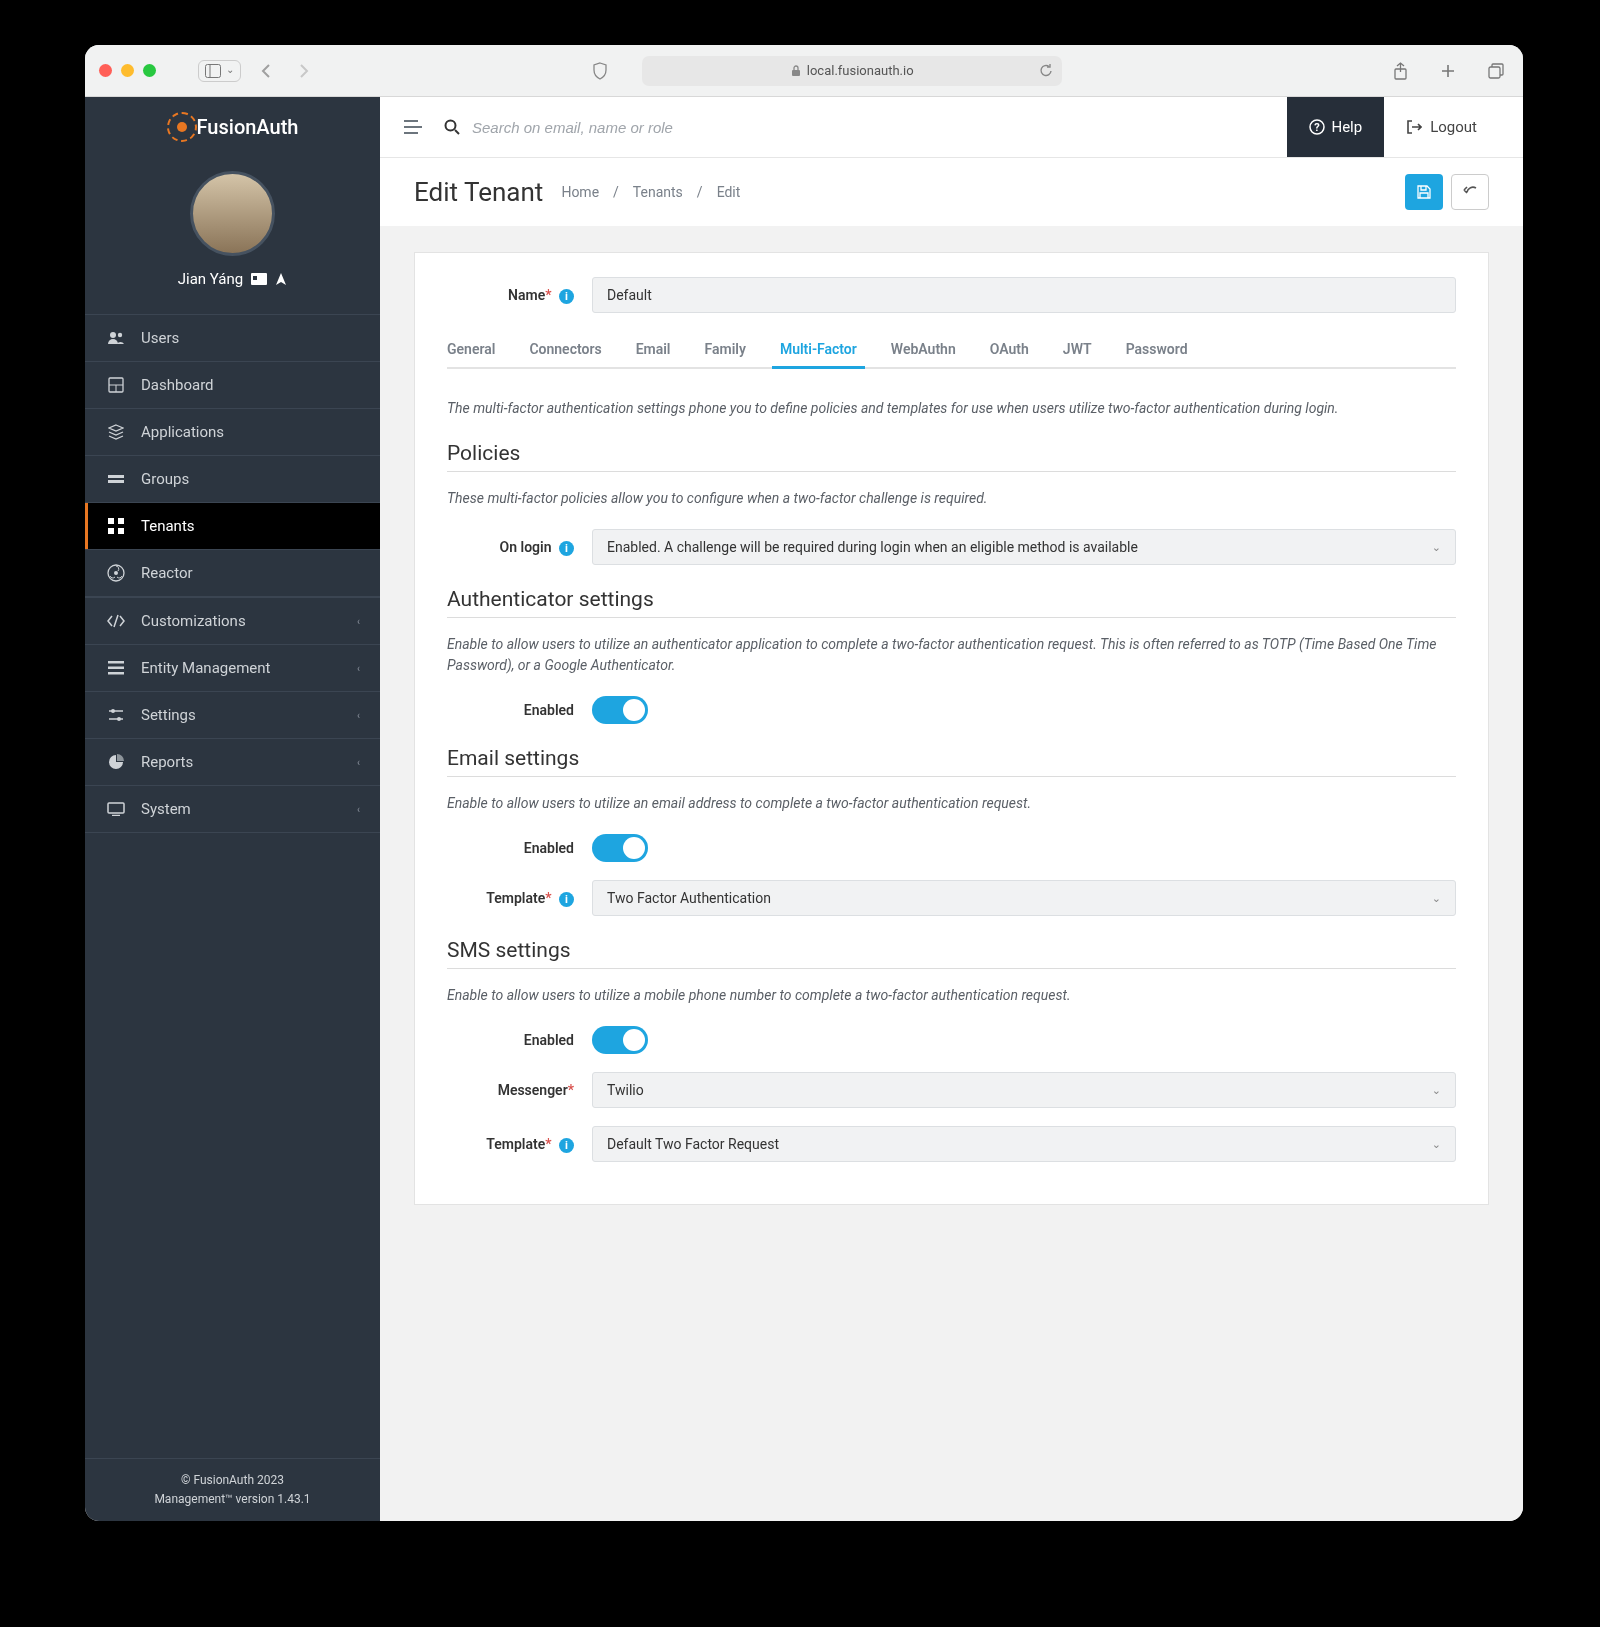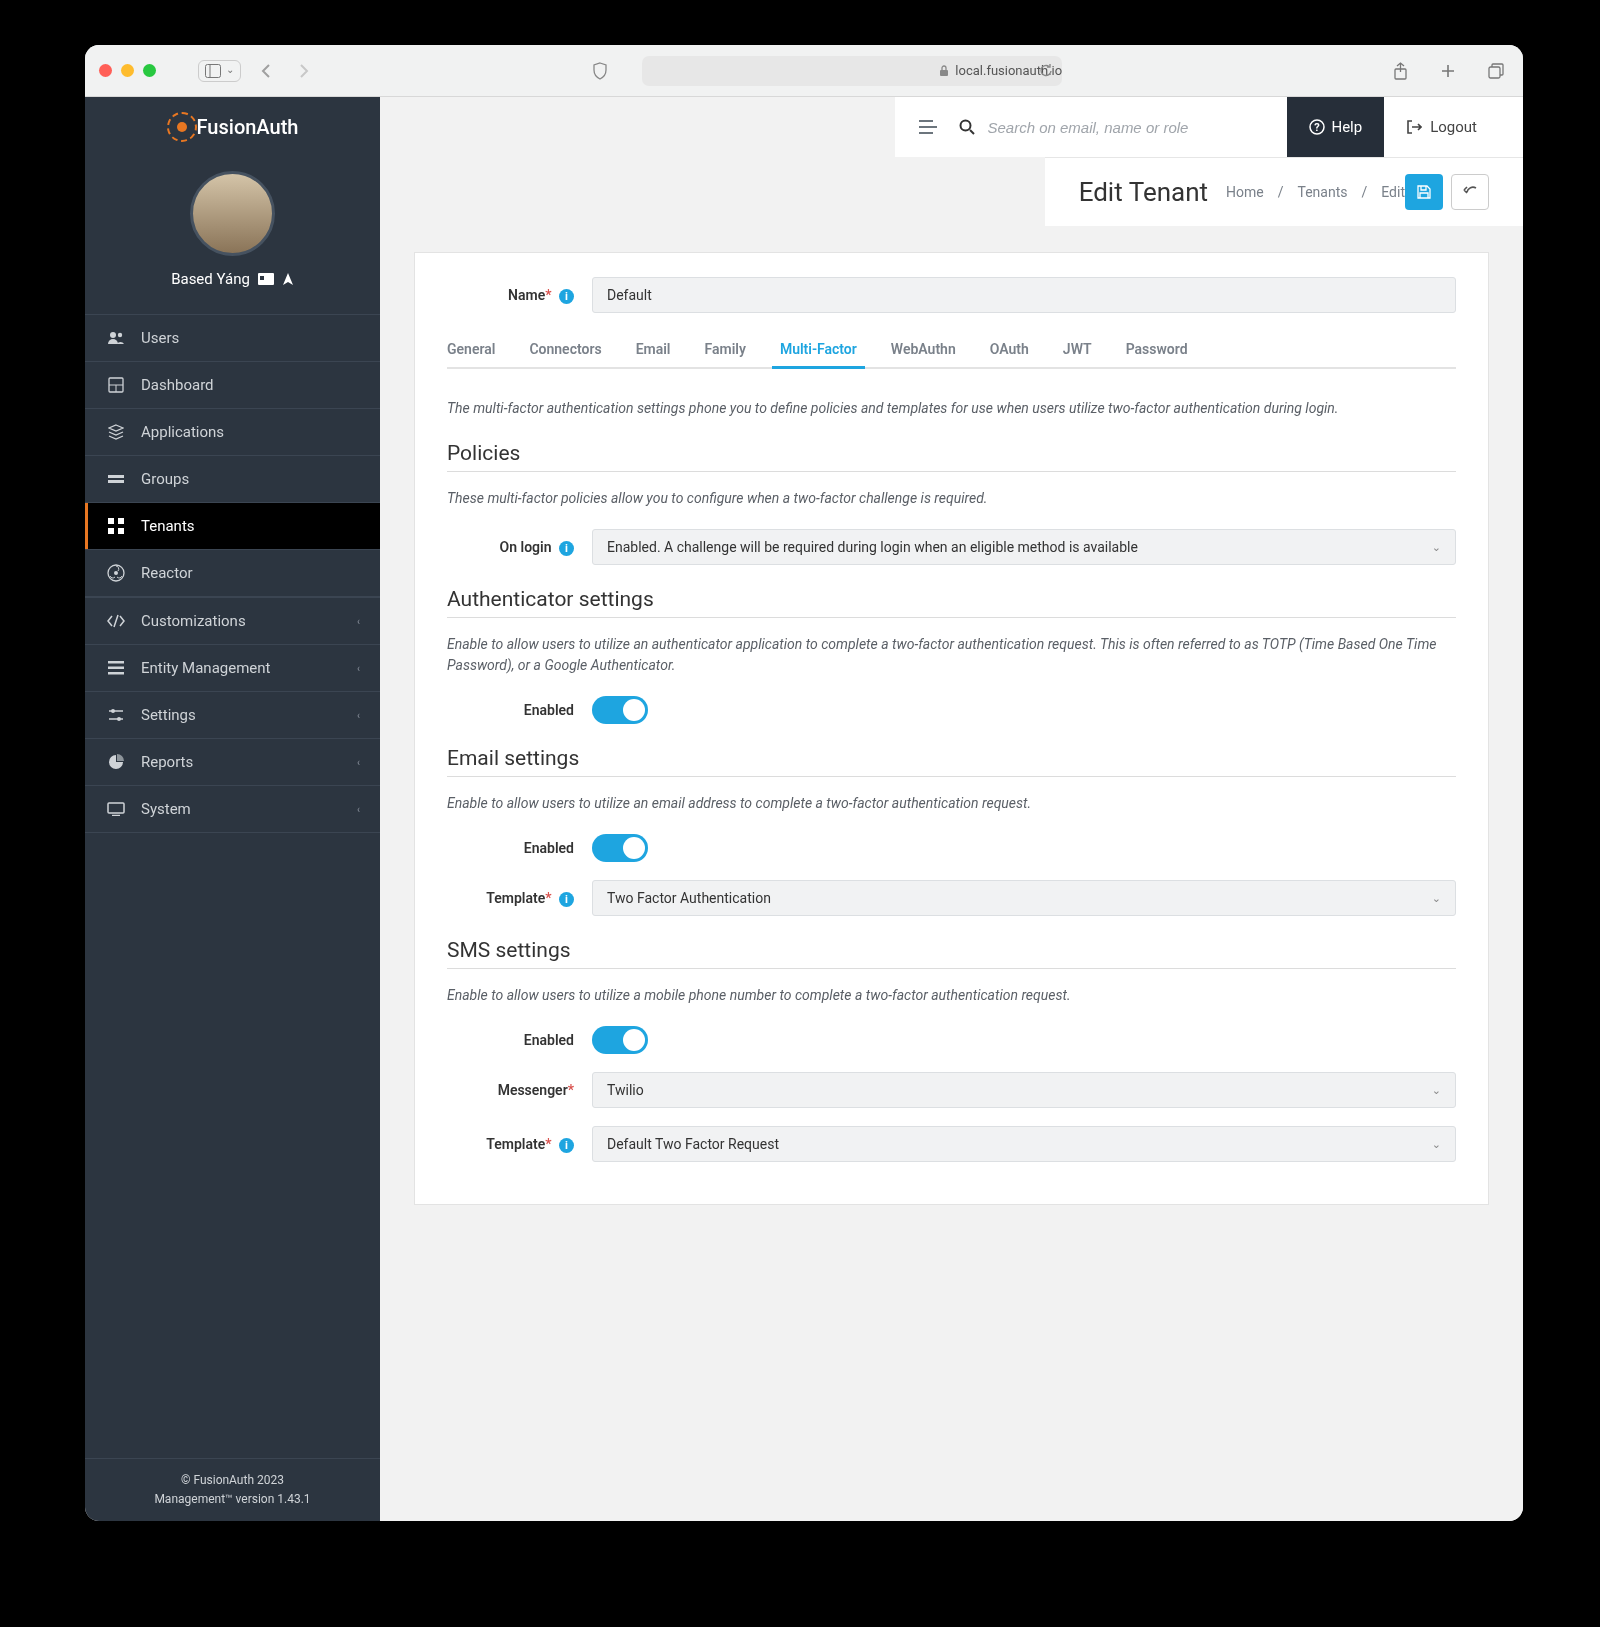--- a/index.html
+++ b/index.html
@@ -8,42 +8,42 @@
 .browser-bar { height:52px; background:#f1f2f2; display:flex; align-items:center; padding:0 14px; gap:12px; border-bottom:1px solid #d8d8d8; }
 .traffic { display:flex; gap:9px; }
 .dot { width:13px; height:13px; border-radius:50%; }
 .dot.red { background:#ff5f57; }
 .dot.yellow { background:#febc2e; }
 .dot.green { background:#28c840; }
 .toolbar-gap { width:18px; }
 .tb-btn { width:26px; height:22px; display:flex; align-items:center; justify-content:center; color:#777; border-radius:4px; }
 .tb-group { display:flex; gap:2px; border:1px solid #ccc; border-radius:6px; padding:3px 6px; }
 .url-bar { flex:1; display:flex; justify-content:center; margin:0 20px; }
-.url-inner { background:#e7e7e7; border-radius:7px; height:30px; width:420px; display:flex; align-items:center; justify-content:flex-end; gap:6px; font-size:13px; color:#555; position:relative; }
+.url-inner { background:#e7e7e7; border-radius:7px; height:30px; width:420px; display:flex; align-items:center; justify-content:center; gap:6px; font-size:13px; color:#555; position:relative; }
 .url-shield { position:absolute; left:-50px; color:#777; }
 .url-refresh { position:absolute; right:8px; color:#777; }
 .tb-right { display:flex; gap:22px; }
 .app { display:flex; height:calc(100% - 52px); }
 .sidebar { width:295px; background:#2c3540; color:#cfd3d7; display:flex; flex-direction:column; }
 .logo { height:60px; display:flex; align-items:center; justify-content:center; }
 .logo-mark { width:30px; height:30px; border:2px solid #e87722; border-radius:50%; border-style:dashed; display:flex; align-items:center; justify-content:center; }
 .logo-dot { width:10px; height:10px; background:#e87722; border-radius:50%; }
 .logo-text { color:#fff; font-size:20px; font-weight:500; }
 .user-box { display:flex; flex-direction:column; align-items:center; padding:14px 0 26px; }
 .avatar { width:85px; height:85px; border-radius:50%; background:linear-gradient(#d4c4a8,#8a7458); border:3px solid #465260; }
 .user-name { color:#fff; font-size:15px; margin-top:14px; display:flex; align-items:center; gap:8px; }
 .nav { border-top:1px solid #3b4552; }
 .nav-item { display:flex; align-items:center; padding:14px 20px; font-size:15px; color:#cfd3d7; border-bottom:1px solid #3b4552; position:relative; cursor:pointer; }
 .nav-item.active { background:#000; color:#fff; }
 .nav-item.active::before { content:""; position:absolute; left:0; top:0; bottom:0; width:3px; background:#e87722; }
 .nav-icon { width:22px; margin-right:14px; display:flex; justify-content:center; }
 .nav-caret { margin-left:auto; font-size:10px; color:#8a919c; }
 .nav-sep { border-top:1px solid #3b4552; }
 .footer { margin-top:auto; text-align:center; padding:12px; font-size:12px; color:#cfd3d7; border-top:1px solid #3b4552; line-height:1.6; }
-.main { flex:1; display:flex; flex-direction:column; background:#f2f2f2;align-items:flex-end; }
+.main { flex:1; display:flex; flex-direction:column; background:#f2f2f2; }
 .topbar { height:60px; background:#fff; display:flex; align-items:center; padding:0 24px; }
 .collapse-icon { margin-right:22px; color:#6c757d; }
 .search-wrap { display:flex; align-items:center; gap:12px; flex:1; }
 .search-wrap input { border:none; outline:none; font-size:15px; color:#333; width:300px; }
 .search-wrap input::placeholder { color:#a0a5ab; font-style:italic; }
 .help-btn { background:#262e39; color:#fff; padding:0 22px; height:60px; display:flex; align-items:center; gap:6px; font-size:15px; margin-right:0; }
 .logout-btn { padding:0 22px; height:60px; display:flex; align-items:center; gap:8px; font-size:15px; color:#444; }
 .page-header { background:#fff; padding:16px 34px; display:flex; align-items:center; border-top:1px solid #e6e6e6; }
 .page-title { font-size:26px; font-weight:400; color:#333; }
 .breadcrumb { margin-left:18px; font-size:14px; color:#7a818a; display:flex; gap:14px; }
@@ -146,21 +146,21 @@
     <div class="sidebar">
       <div class="logo">
         <div class="logo-mark">
             <div class="logo-dot"></div>
           </div>
         <span class="logo-text">FusionAuth</span>
       </div>
       <div class="user-box">
         <div class="avatar"></div>
         <div class="user-name">
-          <span>Based Yáng</span>
+          <span>Jian Yáng</span>
           <span>
               <svg width="16" height="12">
                 <rect x="0" y="0" width="16" height="12" rx="1" fill="#fff"></rect>
                 <rect x="2" y="3" width="4" height="4" fill="#2c3540"></rect>
               </svg>
             </span>
           <span>
               <svg width="12" height="14">
                 <path d="M1 13 L6 1 L11 13 L6 10 Z" fill="#fff"></path>
               </svg>

